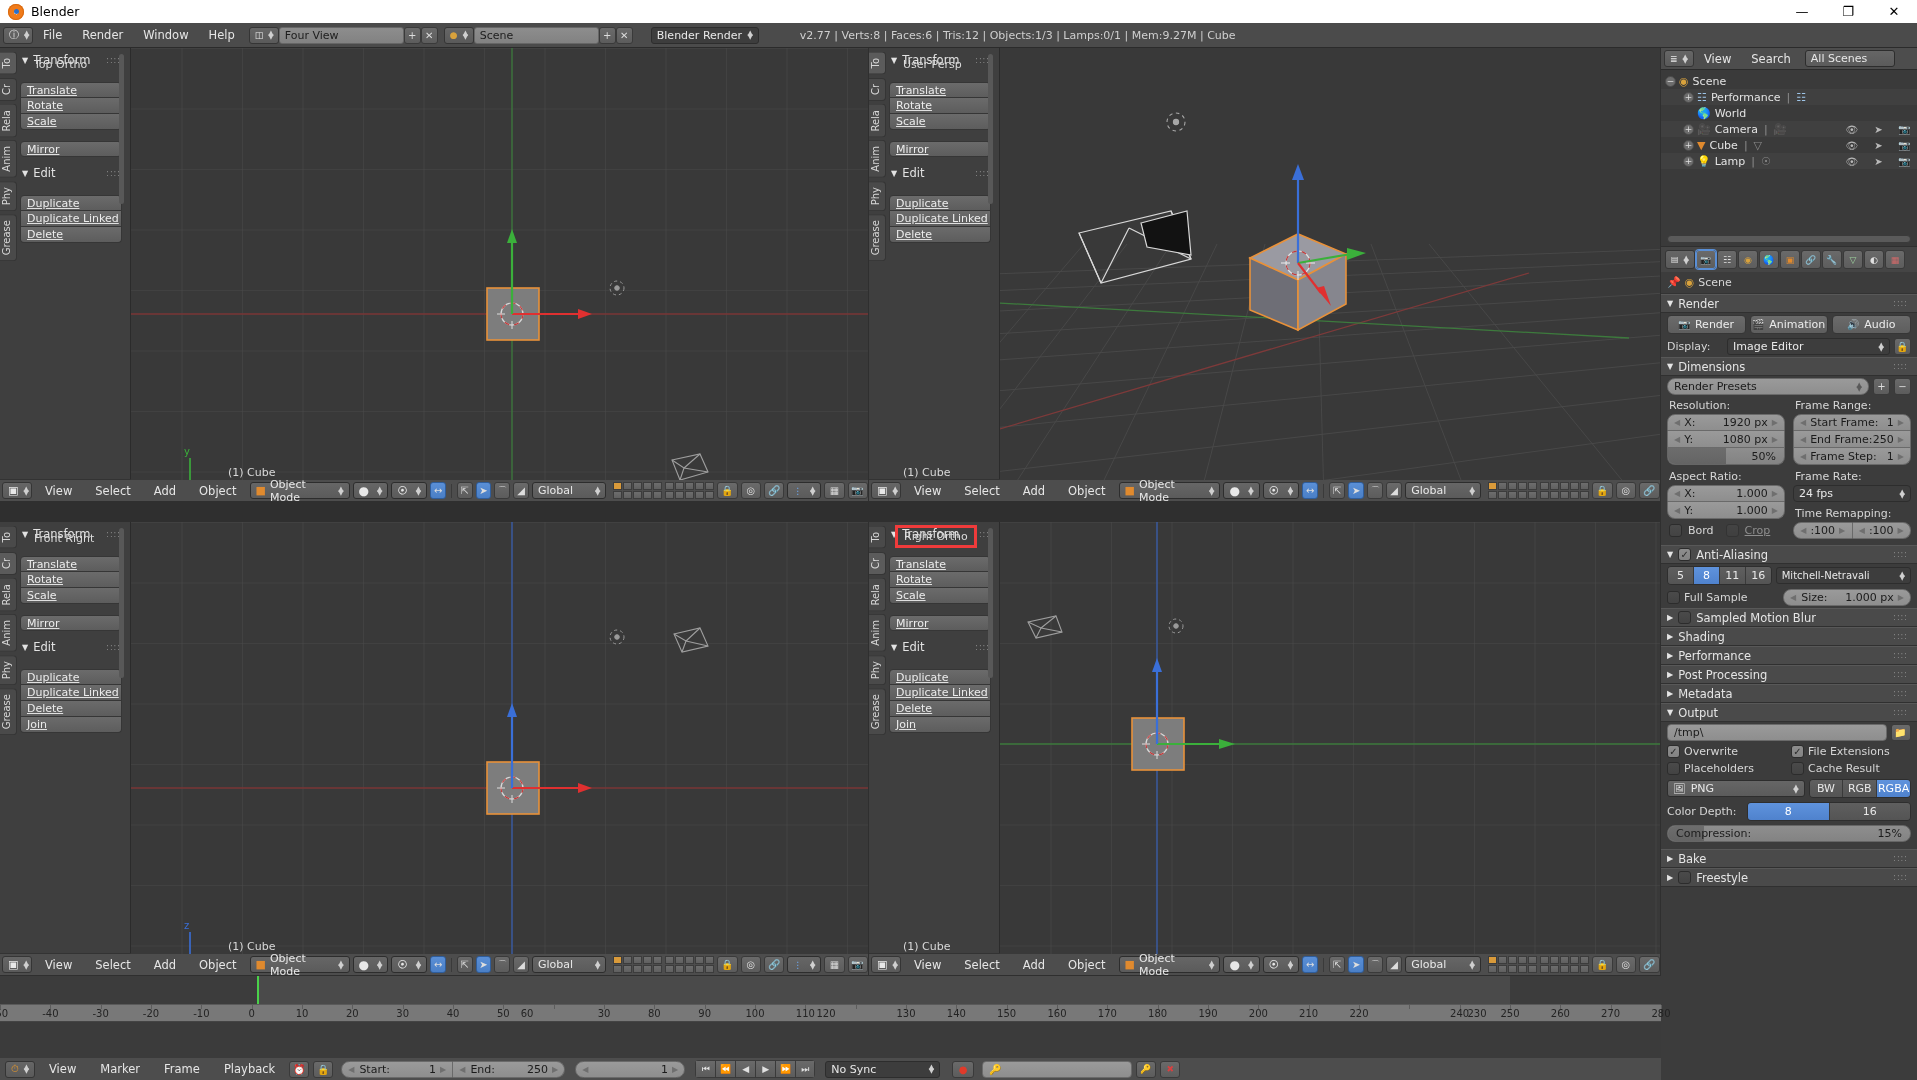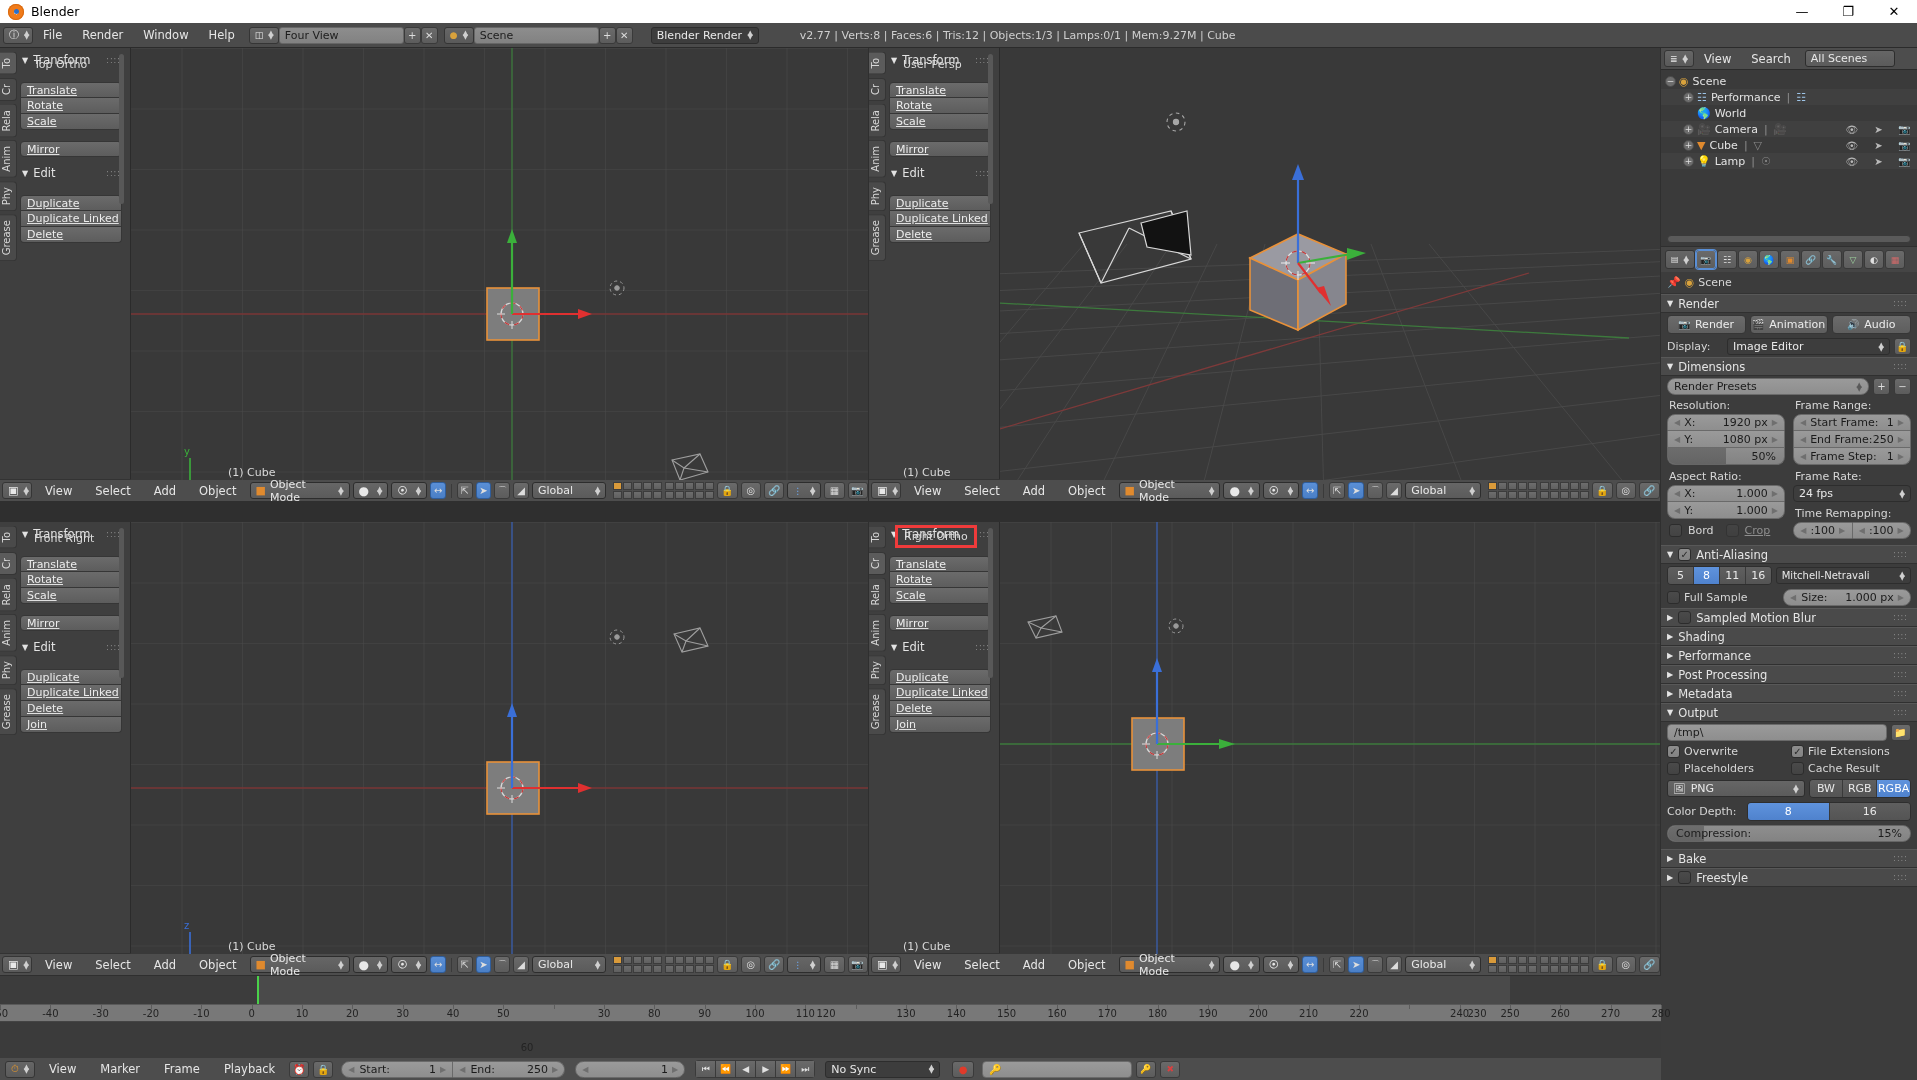--- a/index.html
+++ b/index.html
@@ -1222,21 +1222,21 @@
         <span style="left: 302px;">10</span>
         <i style="left: 302px;"></i>
         <span style="left: 352.333px;">20</span>
         <i style="left: 352.333px;"></i>
         <span style="left: 402.667px;">30</span>
         <i style="left: 402.667px;"></i>
         <span style="left: 453px;">40</span>
         <i style="left: 453px;"></i>
         <span style="left: 503.333px; text-align: center;">50</span>
         <i style="left: 503.333px;"></i>
-        <span style="left: 527px; margin-top: 34px;">60</span>
+        <span style="left: 527px;">60</span>
         <i style="left: 553.667px;"></i>
         <span style="left: 604px;">30</span>
         <i style="left: 604px;"></i>
         <span style="left: 654.333px;">80</span>
         <i style="left: 654.333px;"></i>
         <span style="left: 704.667px;">90</span>
         <i style="left: 704.667px;"></i>
         <span style="left: 755px;">100</span>
         <i style="left: 755px;"></i>
         <span style="left: 805.333px;">110</span>

